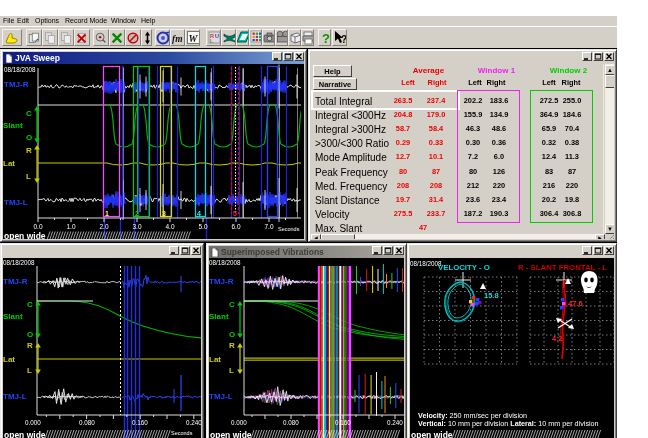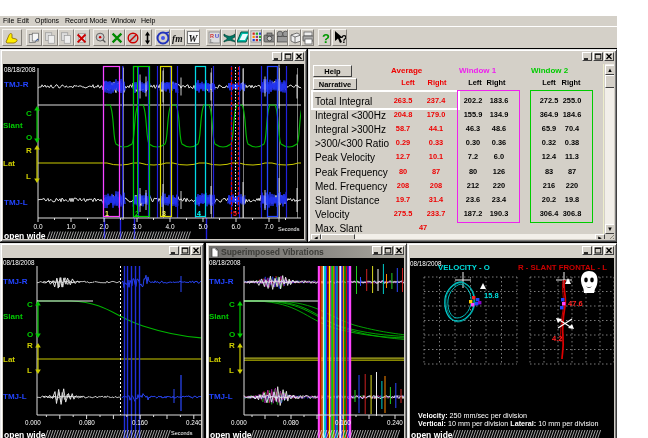--- a/index.html
+++ b/index.html
@@ -16,21 +16,21 @@
 .tbar.inactive{background:linear-gradient(90deg,#6f6e6c 0%,#8a8883 55%,#aaa79f 100%)}
 .tbar .ttl{font-size:8.5px;font-weight:bold;margin-left:2px;white-space:nowrap}
 .tbar.active .ttl{color:#fff}
 .tbar.inactive .ttl{color:#3c3c38}
 .ticon{width:8px;height:9px;margin-left:2px;flex:none}
 .wbtns{position:absolute;right:2px;top:2px;display:flex}
 .wbtn{width:10px;height:9px;background:#d4d0c8;border-top:1px solid #fff;border-left:1px solid #fff;border-right:1px solid #404040;border-bottom:1px solid #404040;box-sizing:border-box;margin-left:1px;position:relative}
 .wbtn svg{position:absolute;left:0;top:0}
 .cont{position:absolute;overflow:hidden;background:#000}
 .sbtn{position:absolute;background:#d4d0c8;border-top:1px solid #fff;border-left:1px solid #fff;border-right:1px solid #404040;border-bottom:1px solid #404040;box-sizing:border-box;font-size:7.5px;font-weight:bold;text-align:center;line-height:11px;color:#000}
-.shdr{position:absolute;font-size:8px;font-weight:bold;text-align:left}
+.shdr{position:absolute;font-size:8px;font-weight:bold;text-align:center}
 .slab{position:absolute;font-size:10px;font-weight:normal;color:#000;white-space:nowrap}
 .sval{position:absolute;font-size:7.4px;font-weight:bold;text-align:center;white-space:nowrap}
 .sb{position:absolute;background:#d4d0c8;box-sizing:border-box;border-top:1px solid #fff;border-left:1px solid #fff;border-right:1px solid #404040;border-bottom:1px solid #404040}
 .sbtrack{position:absolute;background:#f2efe9}
 #statusbar{position:absolute;left:0;top:425px;width:617px;height:13px;background:#d4d0c8;font-size:7.5px;color:#3a3a38;overflow:hidden}
 .sseg{position:absolute;top:2px;height:14px;border:1px solid #9c9890;border-right-color:#f2f0ea;border-bottom-color:#f2f0ea}
 </style></head>
 <body>
 <div id="page">
 <div id="app">
@@ -184,20 +184,29 @@
         </div>
         <div class="tbtn" style="left:332px;width:15px">
           <svg width="13" height="16" viewBox="0 0 13 16" xmlns="http://www.w3.org/2000/svg">
             <path d="M2,1 L2,11 L5,8.5 L7,13 L9,12 L7,8 L10,8 Z" fill="#000"></path>
             <text x="8" y="13" font-size="10" font-weight="bold" fill="#000">?</text>
           </svg>
         </div>
       </div>
 <div id="mdi">
 <div class="win" style="left:0px;top:1px;width:307px;height:193px">
+          <div class="tbar active">
+            <div style="display:flex;align-items:center">
+              <svg class="ticon" viewBox="0 0 8 9">
+                <path d="M1,0 L5,0 L7,2 L7,9 L1,9 Z" fill="#fff" stroke="#333" stroke-width="0.7"></path>
+                <path d="M5,0 L5,2 L7,2" fill="none" stroke="#333" stroke-width="0.7"></path>
+              </svg>
+              <span class="ttl">JVA Sweep</span>
+            </div>
+          </div>
           <div class="wbtns">
             <div class="wbtn">
               <svg width="8" height="7" viewBox="0 0 8 7">
                 <line x1="1" y1="6" x2="5" y2="6" stroke="#000" stroke-width="1.6"></line>
               </svg>
             </div>
             <div class="wbtn">
               <svg width="8" height="7" viewBox="0 0 8 7">
                 <rect x="1.2" y="1" width="5.6" height="5" fill="none" stroke="#000" stroke-width="0.9"></rect>
                 <line x1="1.2" y1="1.4" x2="6.8" y2="1.4" stroke="#000" stroke-width="0.9"></line>
@@ -453,33 +462,33 @@
               <div class="sval" style="left:241px;top:31.5px;width:40px;color:#000">255.0</div>
               <div class="slab" style="left:4px;top:45.7px">Integral &lt;300Hz</div>
               <div class="sval" style="left:72px;top:45.7px;width:40px;color:#ee0000">204.8</div>
               <div class="sval" style="left:105px;top:45.7px;width:40px;color:#ee0000">179.0</div>
               <div class="sval" style="left:142px;top:45.7px;width:40px;color:#000">155.9</div>
               <div class="sval" style="left:168px;top:45.7px;width:40px;color:#000">134.9</div>
               <div class="sval" style="left:218px;top:45.7px;width:40px;color:#000">364.9</div>
               <div class="sval" style="left:241px;top:45.7px;width:40px;color:#000">184.6</div>
               <div class="slab" style="left:4px;top:59.9px">Integral &gt;300Hz</div>
               <div class="sval" style="left:72px;top:59.9px;width:40px;color:#ee0000">58.7</div>
-              <div class="sval" style="left:105px;top:59.9px;width:40px;color:#ee0000">44.1</div>
+              <div class="sval" style="left:105px;top:59.9px;width:40px;color:#ee0000">58.4</div>
               <div class="sval" style="left:142px;top:59.9px;width:40px;color:#000">46.3</div>
               <div class="sval" style="left:168px;top:59.9px;width:40px;color:#000">48.6</div>
               <div class="sval" style="left:218px;top:59.9px;width:40px;color:#000">65.9</div>
               <div class="sval" style="left:241px;top:59.9px;width:40px;color:#000">70.4</div>
               <div class="slab" style="left:4px;top:74.1px">&gt;300/&lt;300 Ratio</div>
               <div class="sval" style="left:72px;top:74.1px;width:40px;color:#ee0000">0.29</div>
               <div class="sval" style="left:105px;top:74.1px;width:40px;color:#ee0000">0.33</div>
               <div class="sval" style="left:142px;top:74.1px;width:40px;color:#000">0.30</div>
               <div class="sval" style="left:168px;top:74.1px;width:40px;color:#000">0.36</div>
               <div class="sval" style="left:218px;top:74.1px;width:40px;color:#000">0.32</div>
               <div class="sval" style="left:241px;top:74.1px;width:40px;color:#000">0.38</div>
-              <div class="slab" style="left:4px;top:88.3px">Peak Velocity</div>
+              <div class="slab" style="left:4px;top:88.3px">Mode Amplitude</div>
               <div class="sval" style="left:72px;top:88.3px;width:40px;color:#ee0000">12.7</div>
               <div class="sval" style="left:105px;top:88.3px;width:40px;color:#ee0000">10.1</div>
               <div class="sval" style="left:142px;top:88.3px;width:40px;color:#000">7.2</div>
               <div class="sval" style="left:168px;top:88.3px;width:40px;color:#000">6.0</div>
               <div class="sval" style="left:218px;top:88.3px;width:40px;color:#000">12.4</div>
               <div class="sval" style="left:241px;top:88.3px;width:40px;color:#000">11.3</div>
               <div class="slab" style="left:4px;top:102.5px">Peak Frequency</div>
               <div class="sval" style="left:72px;top:102.5px;width:40px;color:#ee0000">80</div>
               <div class="sval" style="left:105px;top:102.5px;width:40px;color:#ee0000">87</div>
               <div class="sval" style="left:142px;top:102.5px;width:40px;color:#000">80</div>

